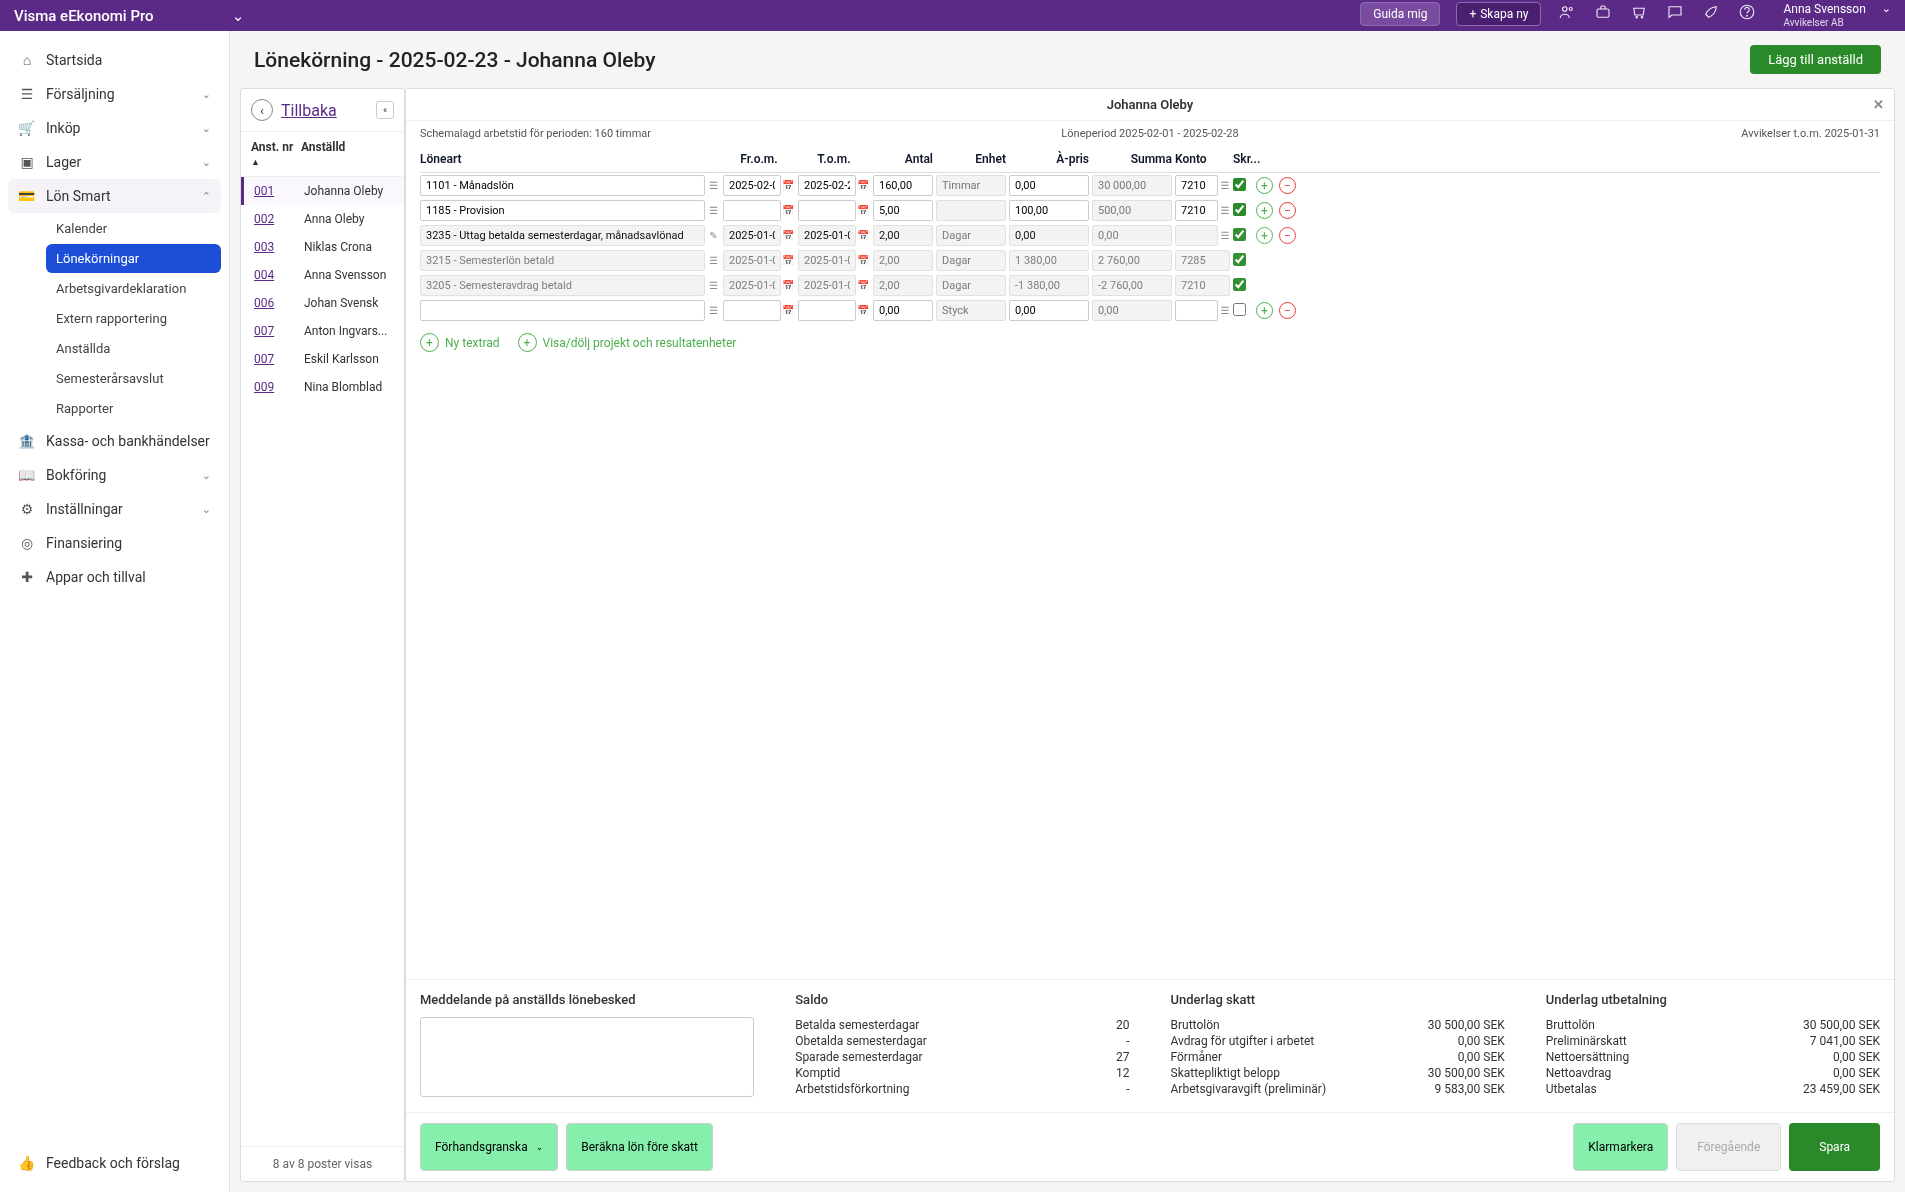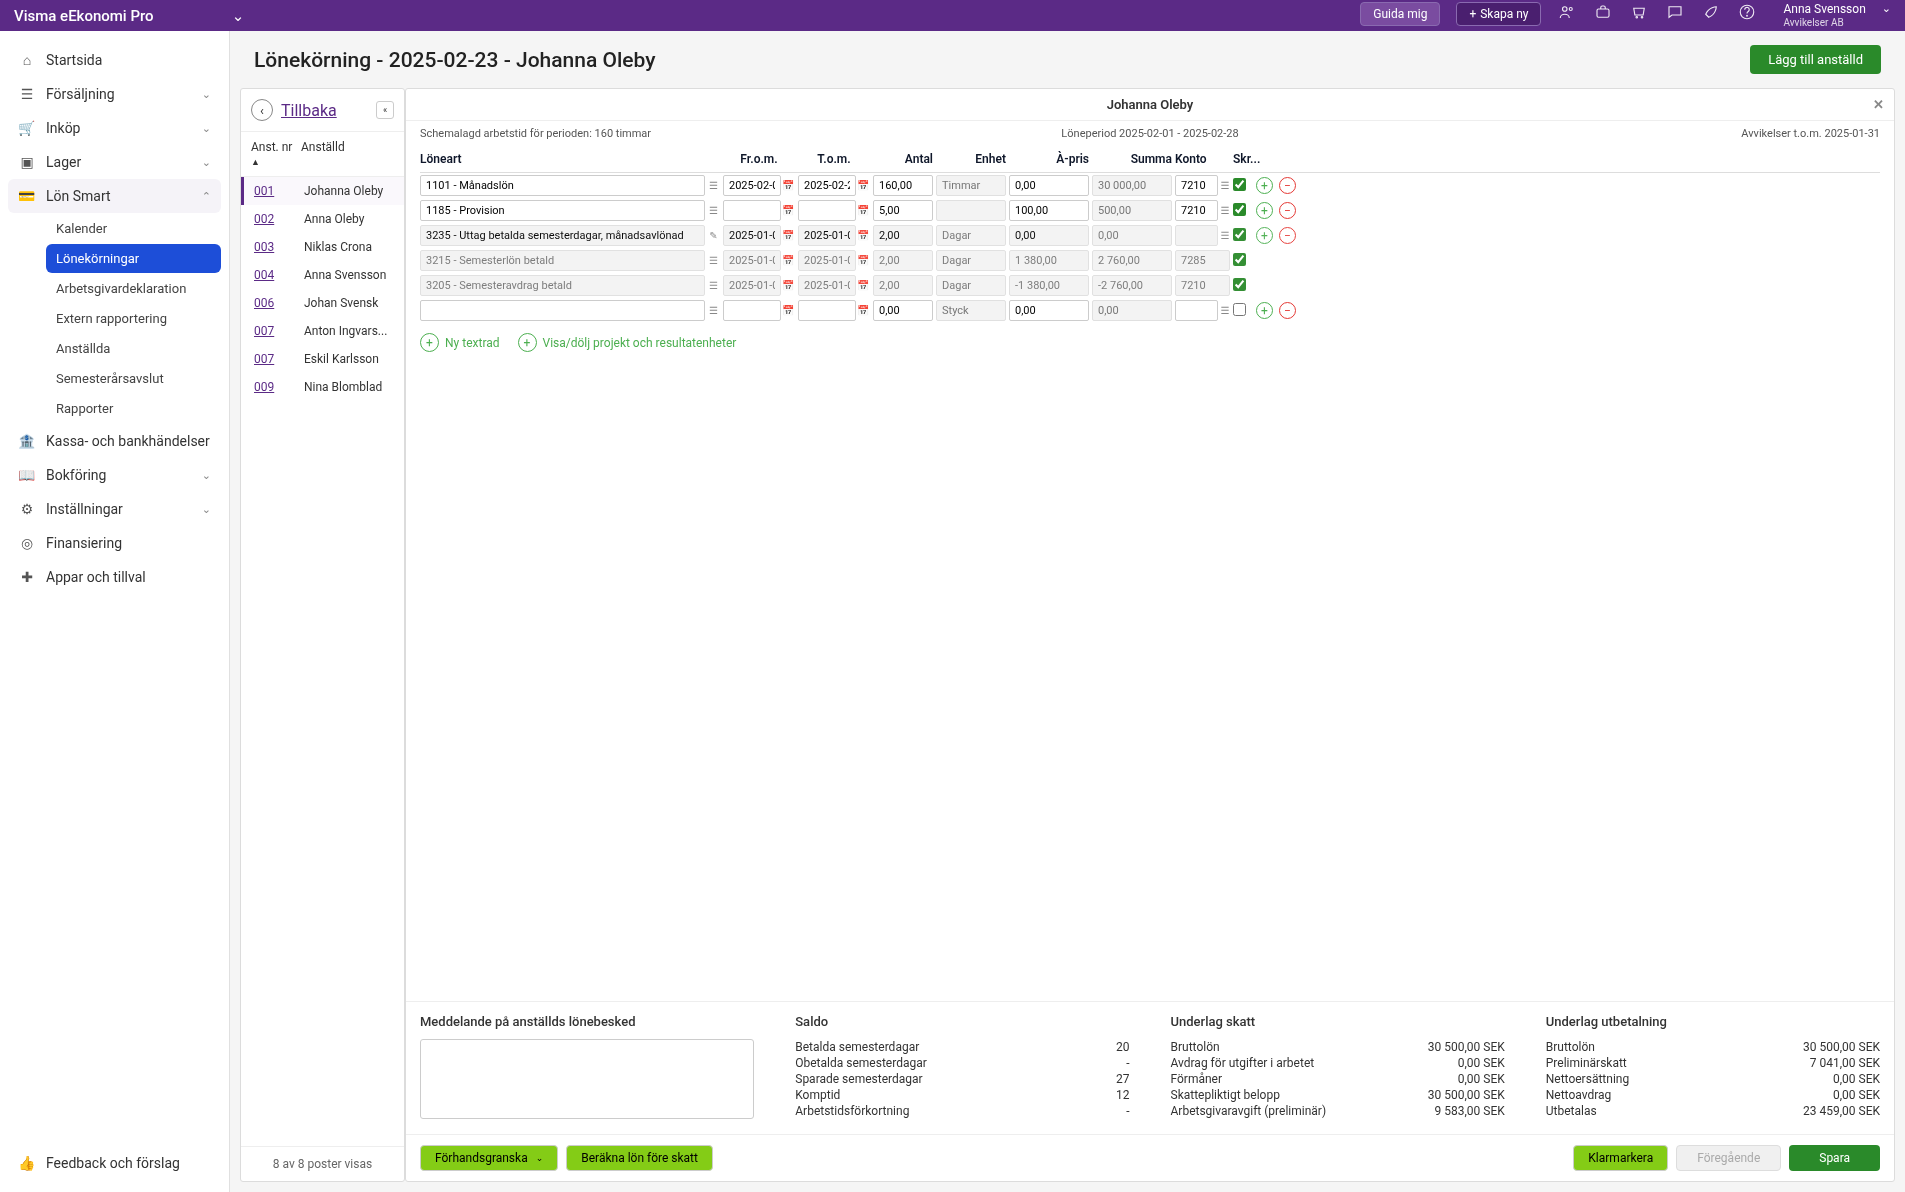--- a/index.html
+++ b/index.html
@@ -28,21 +28,21 @@
 .main{flex:1;display:flex;flex-direction:column;overflow:hidden}
 .header-row{display:flex;align-items:center;padding:14px 24px;background:#f5f5f5}
 .header-row h1{font-size:21px;font-weight:500;color:#222}
 .btn-primary-green{margin-left:auto;background:#2a8a2a;color:#fff;border:none;padding:7px 18px;border-radius:4px;font-size:13px;cursor:pointer}
 .content{flex:1;display:flex;padding:0 10px 10px;gap:0;overflow:hidden}
 .list-panel{width:165px;background:#fff;border:1px solid #dcdcdc;border-radius:3px;display:flex;flex-direction:column}
 .list-header{display:flex;align-items:center;gap:8px;padding:10px;border-bottom:1px solid #eee}
 .back-circle{width:22px;height:22px;border:1px solid #888;border-radius:50%;display:flex;align-items:center;justify-content:center;cursor:pointer}
 .back-link{color:#5b2a86;text-decoration:underline;font-size:16px;cursor:pointer}
 .collapse-btn{margin-left:auto;width:18px;height:18px;border:1px solid #ccc;border-radius:3px;display:flex;align-items:center;justify-content:center;font-size:9px;cursor:pointer}
-.list-cols{display:flex;padding:8px 10px;font-size:12px;font-weight:400;border-bottom:1px solid #eee}
+.list-cols{display:flex;padding:8px 10px;font-size:12px;font-weight:700;border-bottom:1px solid #eee}
 .list-cols .c1{width:50px}
 .list-row{display:flex;padding:7px 10px;font-size:12px;border-left:3px solid transparent;cursor:pointer}
 .list-row.active{border-left-color:#5b2a86;background:#faf8fc}
 .list-row .c1{width:50px;color:#5b2a86;text-decoration:underline}
 .list-footer{margin-top:auto;padding:10px;text-align:center;font-size:12px;color:#666;border-top:1px solid #eee}
 .detail-panel{flex:1;background:#fff;border:1px solid #dcdcdc;border-radius:3px;margin-left:0;display:flex;flex-direction:column;overflow:hidden}
 .detail-head{position:relative;padding:8px 14px;text-align:center;font-size:13px;font-weight:600;border-bottom:1px solid #eee}
 .close-x{position:absolute;right:10px;top:8px;cursor:pointer;color:#888}
 .info-row{display:flex;padding:6px 14px;font-size:11px;color:#555}
 .info-row>div{flex:1}
@@ -66,21 +66,21 @@
 .grid-row.sub .cell-input{background:#f3f3f3;border-color:#e0e0e0}
 .add-links{display:flex;gap:18px;padding:10px 14px;font-size:12px}
 .add-link{display:flex;align-items:center;gap:6px;color:#4caf50;cursor:pointer}
 .add-link .act-add{width:19px;height:19px}
 .bottom-block{margin-top:auto;border-top:1px solid #eee;padding:12px 14px;display:flex;gap:41px;font-size:12px}
 .bcol{flex:1}
 .bcol h4{font-size:13px;font-weight:500;margin-bottom:10px}
 .bmsg textarea{width:100%;height:80px;border:1px solid #ccc;border-radius:3px;padding:5px;resize:none}
 .bkv{display:flex;justify-content:space-between;padding:1px 0}
 .action-bar{display:flex;align-items:center;padding:10px 14px;border-top:1px solid #eee;gap:8px}
-.btn-sec{background:#84cc16;border:1px solid #ccc;padding:5px 14px;border-radius:4px;font-size:12px;cursor:pointer}
+.btn-sec{background:#86efac;border:1px solid #ccc;padding:16px 14px;border-radius:4px;font-size:12px;cursor:pointer}
 .btn-sec.dd{display:flex;align-items:center;gap:8px}
 .action-right{margin-left:auto;display:flex;gap:8px}
 .btn-save{background:#2a8a2a;color:#fff;border:none;padding:5px 30px;border-radius:4px;font-size:12px;cursor:pointer}
 .btn-dis{background:#f0f0f0;color:#aaa;border:1px solid #ddd;padding:5px 20px;border-radius:4px;font-size:12px}
 svg{display:block}
 </style>
 </head>
 <body>
 
 <div class="topbar">

